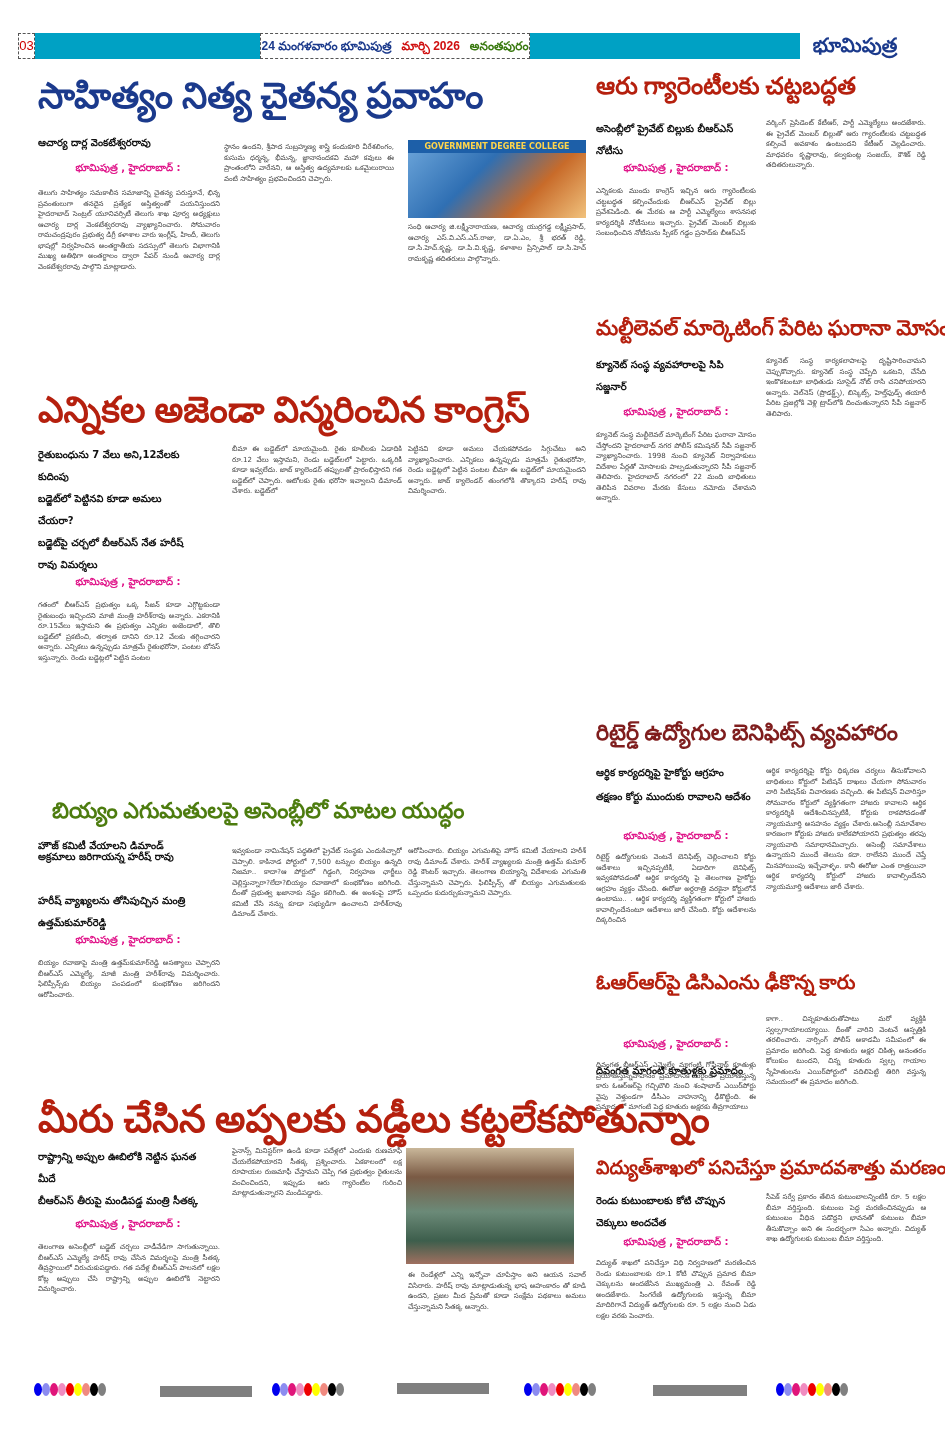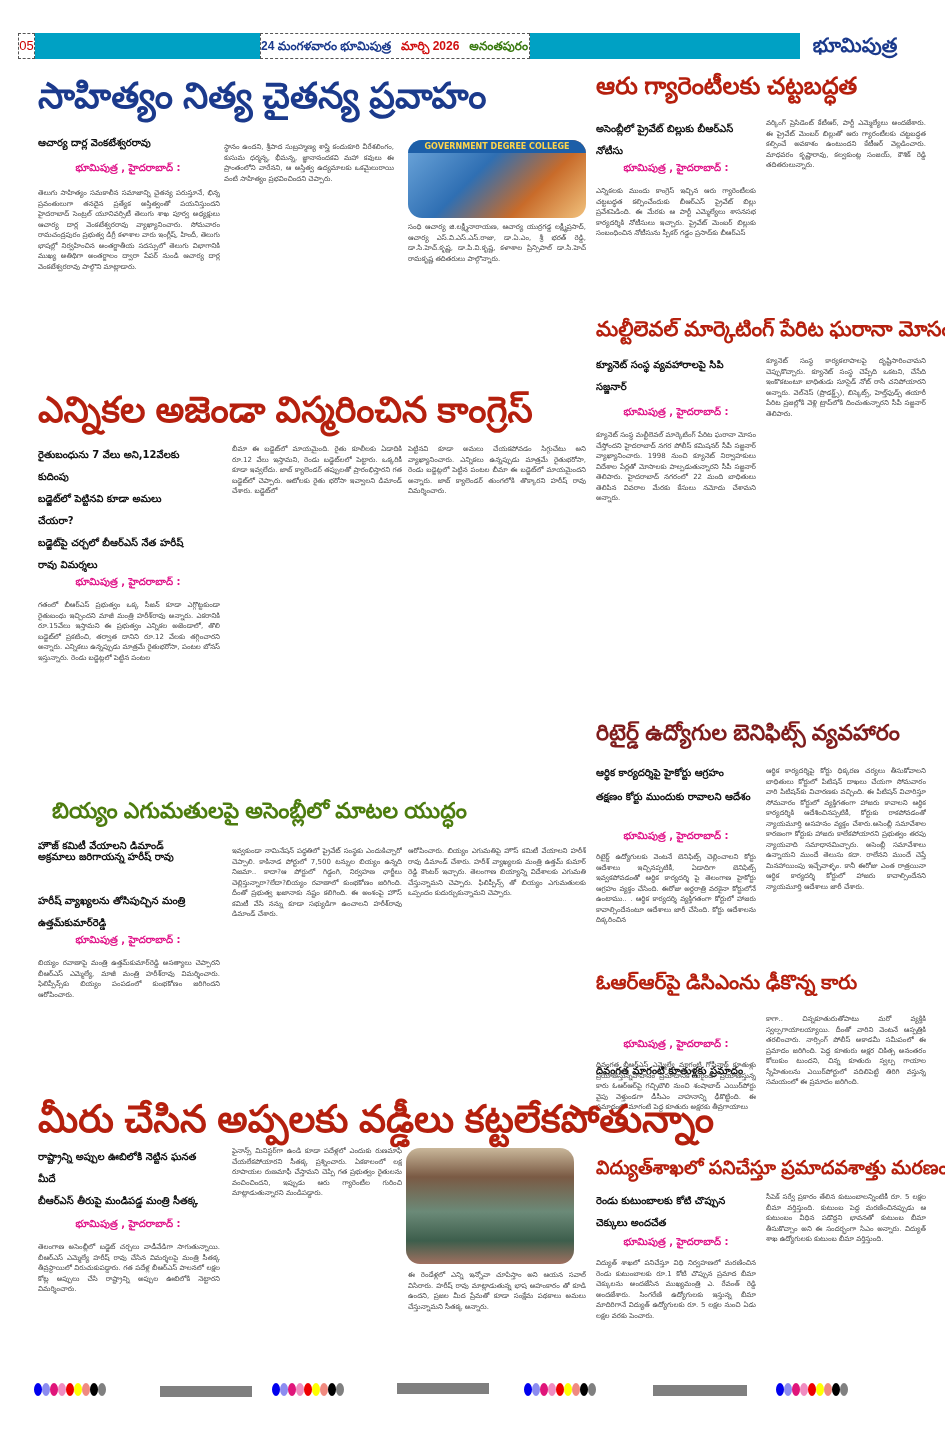--- a/index.html
+++ b/index.html
@@ -1,38 +1,38 @@
 <!DOCTYPE html>
 <html><head>
 <meta charset="utf-8">
 <style>
 *{box-sizing:border-box;margin:0;padding:0}
 body{width:945px;height:1434px;background:#fff;font-family:"DejaVu Sans",sans-serif;color:#222;position:relative;overflow:hidden}
 .abs{position:absolute}
 #hdr-bar{left:18px;top:33px;width:875px;height:26px;background:#00a1c4}
 #pg{left:18px;top:33px;width:17px;height:26px;border:1px dashed #555;background:#fff;color:#c00;font-size:13px;line-height:24px;text-align:center;font-family:"Liberation Sans",sans-serif}
-#hbox{left:260px;top:33px;width:270px;height:26px;background:#fff;border:1px dashed #555;font-size:12px;line-height:24px;text-align:left;font-family:"Liberation Sans",sans-serif;white-space:nowrap}
+#hbox{left:260px;top:33px;width:270px;height:26px;background:#fff;border:1px dashed #555;font-size:12px;line-height:24px;text-align:center;font-family:"Liberation Sans",sans-serif;white-space:nowrap}
 #hbox .d{color:#1b3a8c;font-weight:bold}
 #hbox .m{color:#d01010;font-weight:bold}
 #hbox .c{color:#3a7a10;font-weight:bold}
 #logo{left:800px;top:30px;width:110px;height:30px;color:#1b3a8c;font-size:20px;font-weight:bold;text-align:center;line-height:30px;background:#fff}
-.hl{font-weight:bold;white-space:nowrap;line-height:1;font-family:Liberation Sans, sans-serif}
+.hl{font-weight:bold;white-space:nowrap;line-height:1;font-family:Liberation Serif, serif}
 .sub{font-size:10px;font-weight:bold;line-height:22px;color:#111}
 .dl{font-size:10px;color:#e0168a;text-align:center;font-weight:bold}
 .txt{font-size:7px;line-height:10.5px;color:#444;text-align:justify;overflow:hidden}
-.img{overflow:hidden;border-radius:14px}
+.img{overflow:hidden;border-radius:0}
 .dots{display:flex;gap:0}
 .dots span{display:inline-block;width:8px;height:13px;border-radius:50%}
 .gbar{height:11px;background:#7f7f7f}
 </style>
 </head>
 <body>
 
 <div class="abs" id="hdr-bar"></div>
-<div class="abs" id="pg">05</div>
+<div class="abs" id="pg">03</div>
 <div class="abs" id="hbox">
   <span class="d">24 మంగళవారం</span>
   <span class="d">భూమిపుత్ర</span>&nbsp;&nbsp;
   <span class="m">మార్చి 2026</span>&nbsp;&nbsp;
   <span class="c">అనంతపురం</span>
 </div>
 <div class="abs" id="logo">భూమిపుత్ర</div>
 
 <div class="abs hl" style="left:38px;top:78px;font-size:36px;color:#1b3a8c">సాహిత్యం నిత్య చైతన్య ప్రవాహం</div>
 <div class="abs sub" style="left:38px;top:132px">ఆచార్య దార్ల వెంకటేశ్వరరావు</div>

